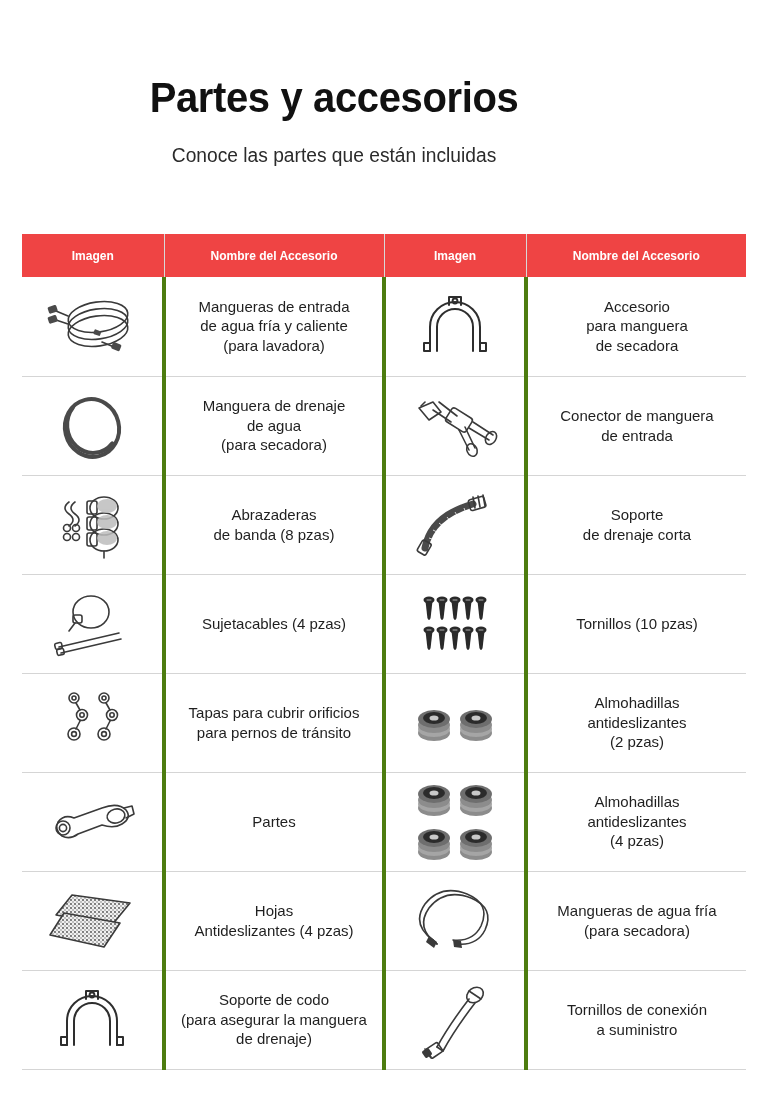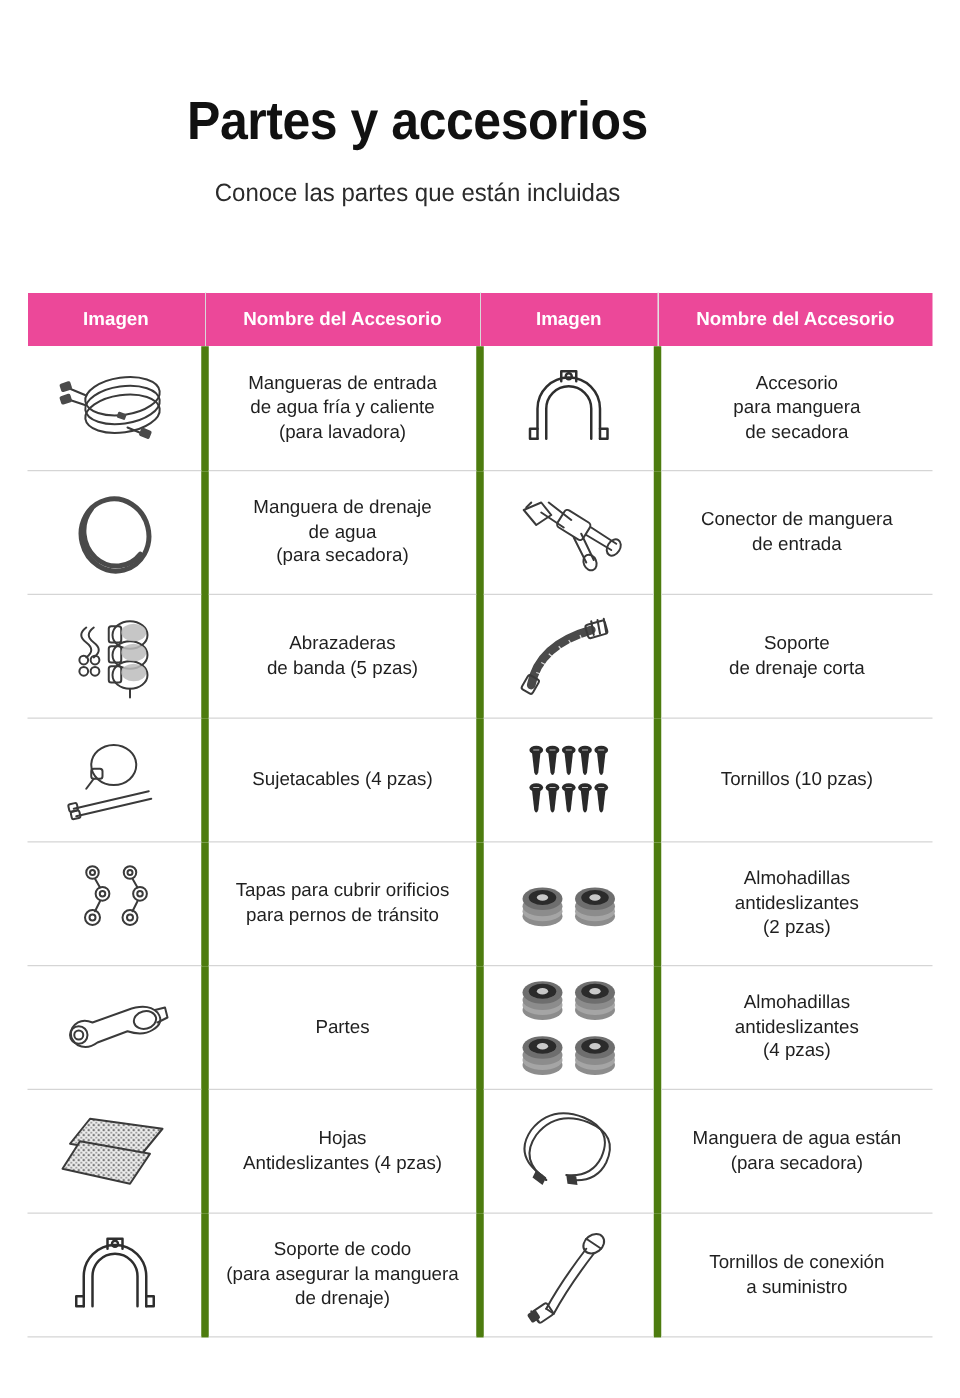--- a/index.html
+++ b/index.html
@@ -58,37 +58,37 @@
     width: 724px;
     border-collapse: collapse;
     table-layout: fixed;
   }
   table.parts col.c-img  { width: 142px; }
   table.parts col.c-name { width: 220px; }
   table.parts col.c-img2 { width: 142px; }
   table.parts col.c-name2{ width: 220px; }
 
   table.parts thead th {
-    background: #ec4899;
+    background: #ef4444;
     color: #ffffff;
-    font-size: 15px;
+    font-size: 12px;
     font-weight: 700;
     height: 43px;
     text-align: center;
     vertical-align: middle;
     border-right: 1px solid #d8d8d8;
     letter-spacing: 0px;
     transform: scaleX(1);
   }
   table.parts thead th:last-child { border-right: none; }
 
   table.parts tbody td {
     height: 99px;
     border-bottom: 1px solid #d5d5d5;
-    border-right: 6px solid #4d7c0f;
+    border-right: 4px solid #4d7c0f;
     vertical-align: middle;
     text-align: center;
     padding: 2px 6px;
   }
   table.parts tbody tr:first-child td { border-top: none; }
   table.parts tbody td.cell-name {
     font-size: 15px;
     line-height: 1.32;
     color: #1f1f1f;
     padding: 4px 10px;
@@ -240,21 +240,21 @@
       </g>
       <g fill="#bdbdbd" opacity="0.85">
         <ellipse cx="58" cy="18" rx="10" ry="7"></ellipse>
         <ellipse cx="58" cy="34" rx="10" ry="7"></ellipse>
         <ellipse cx="58" cy="50" rx="10" ry="7"></ellipse>
       </g>
     </svg>
               </div>
             </td>
             <td class="cell-name">Abrazaderas
-de banda (5 pzas)</td>
+de banda (8 pzas)</td>
             <td class="cell-img">
               <div class="icon-box">
                 <svg width="92" height="70" viewBox="0 0 92 70">
       <g stroke="#4a4a4a" fill="none" stroke-width="7" stroke-linecap="round">
         <path d="M16 58 Q22 26 64 14"></path>
       </g>
       <g stroke="#ffffff" fill="none" stroke-width="1" opacity="0.8">
         <path d="M20 48 L26 50"></path>
                     <path d="M24 40 L30 43"></path>
                     <path d="M30 33 L35 37"></path>
@@ -502,21 +502,21 @@
         <path d="M26 60 Q4 44 18 24 Q34 4 60 14 Q84 24 74 46 Q66 62 46 60"></path>
         <path d="M22 56 L26 60"></path>
       </g>
       <g fill="#3a3a3a">
         <path d="M18 52 l8 6 l-3 6 l-8 -6 z"></path>
         <path d="M42 56 l8 1 l1 7 l-8 -1 z"></path>
       </g>
     </svg>
               </div>
             </td>
-            <td class="cell-name">Manguera de agua están
+            <td class="cell-name">Mangueras de agua fría
 (para secadora)</td>
           </tr>
           <tr>
             <td class="cell-img">
               <div class="icon-box">
                 <svg width="78" height="70" viewBox="0 0 78 70">
       <g stroke="#2e2e2e" fill="none" stroke-width="2" stroke-linecap="round" stroke-linejoin="round">
         <path d="M14 60 L14 36 A25 25 0 0 1 64 36 L64 60"></path>
         <path d="M21 60 L21 36 A18 18 0 0 1 57 36 L57 60"></path>
         <path d="M14 60 L8 60 L8 52 L14 52"></path>

